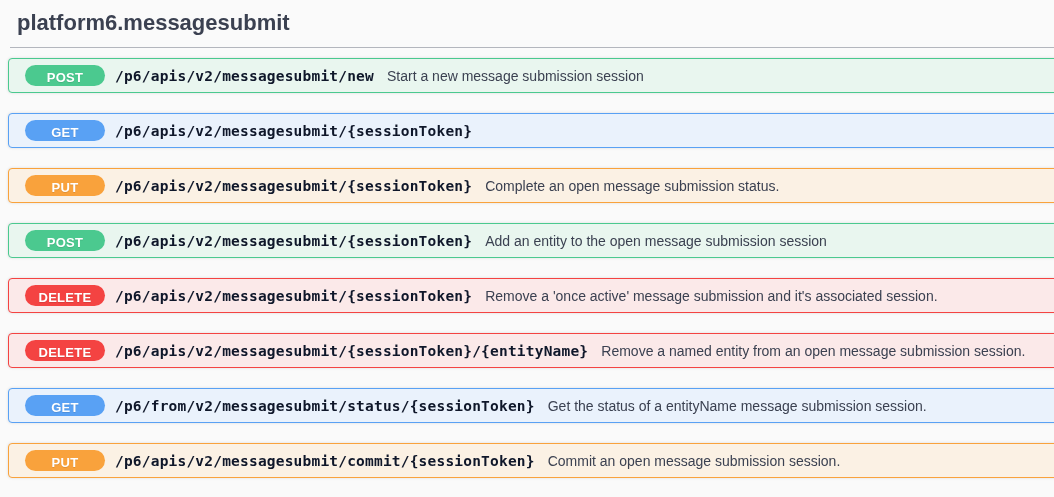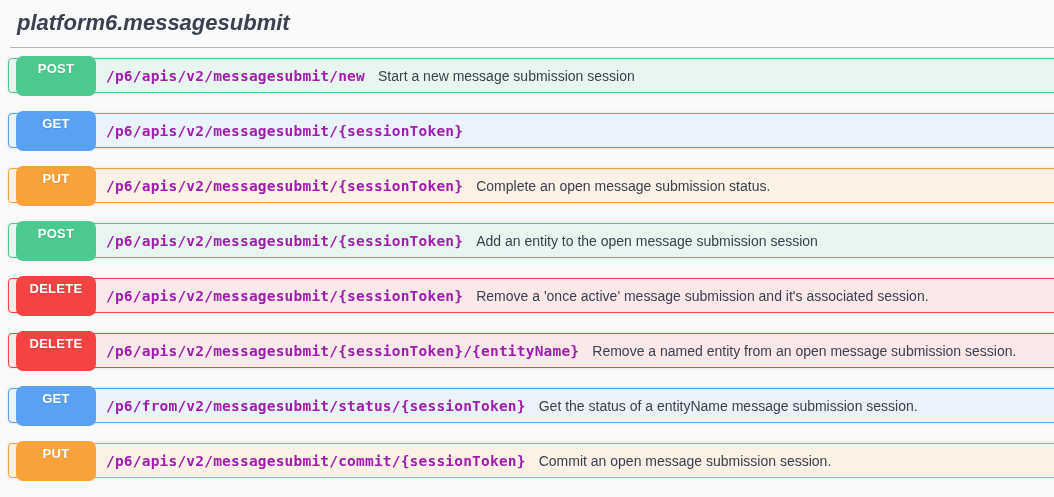--- a/index.html
+++ b/index.html
@@ -5,21 +5,20 @@
   * { margin: 0; padding: 0; box-sizing: border-box; }
   html, body {
     width: 1054px; height: 497px;
     overflow: hidden;
     background: #fafafa;
     font-family: "Liberation Sans", sans-serif;
   }
   .tag-header {
     padding: 10px 0 0 17px;
     cursor: pointer;
-    font-style: italic;
   }
   .tag-header h1 {
     font-size: 22px;
     line-height: 25px;
     font-weight: 700;
     color: #3b4151;
   }
   .divider {
     margin: 12px 0 0 10px;
     width: 1400px;
@@ -35,42 +34,42 @@
     display: flex;
     align-items: center;
     height: 35px;
     border: 1px solid;
     border-radius: 4px;
     margin-bottom: 20px;
     box-shadow: 0 0 3px rgba(0,0,0,.12);
     cursor: pointer;
   }
   .method-badge {
-    margin-left: 7px;
+    margin-left: 16px;
     min-width: 80px;
-    height: 40px;
+    height: 21px;
     line-height: 25px;
     padding: 0 10px;
-    border-radius: 7px;
+    border-radius: 12px;
     text-align: center;
     color: #ffffff;
     font-size: 13px;
     font-weight: 700;
     letter-spacing: 0.3px;
     font-family: "Liberation Sans", sans-serif;
     text-shadow: 0 1px 0 rgba(0,0,0,.1);
     flex: 0 0 auto;
   }
   .path {
     margin-left: 10px;
     font-family: "DejaVu Sans Mono", "Liberation Mono", monospace;
     font-weight: 700;
     font-size: 14.5px;
     letter-spacing: 0.2px;
-    color: #a21caf;
+    color: #0f172a;
     white-space: nowrap;
     flex: 0 0 auto;
   }
   .desc {
     margin-left: 13px;
     font-size: 14px;
     color: #3b4151;
     white-space: nowrap;
   }
 </style>

